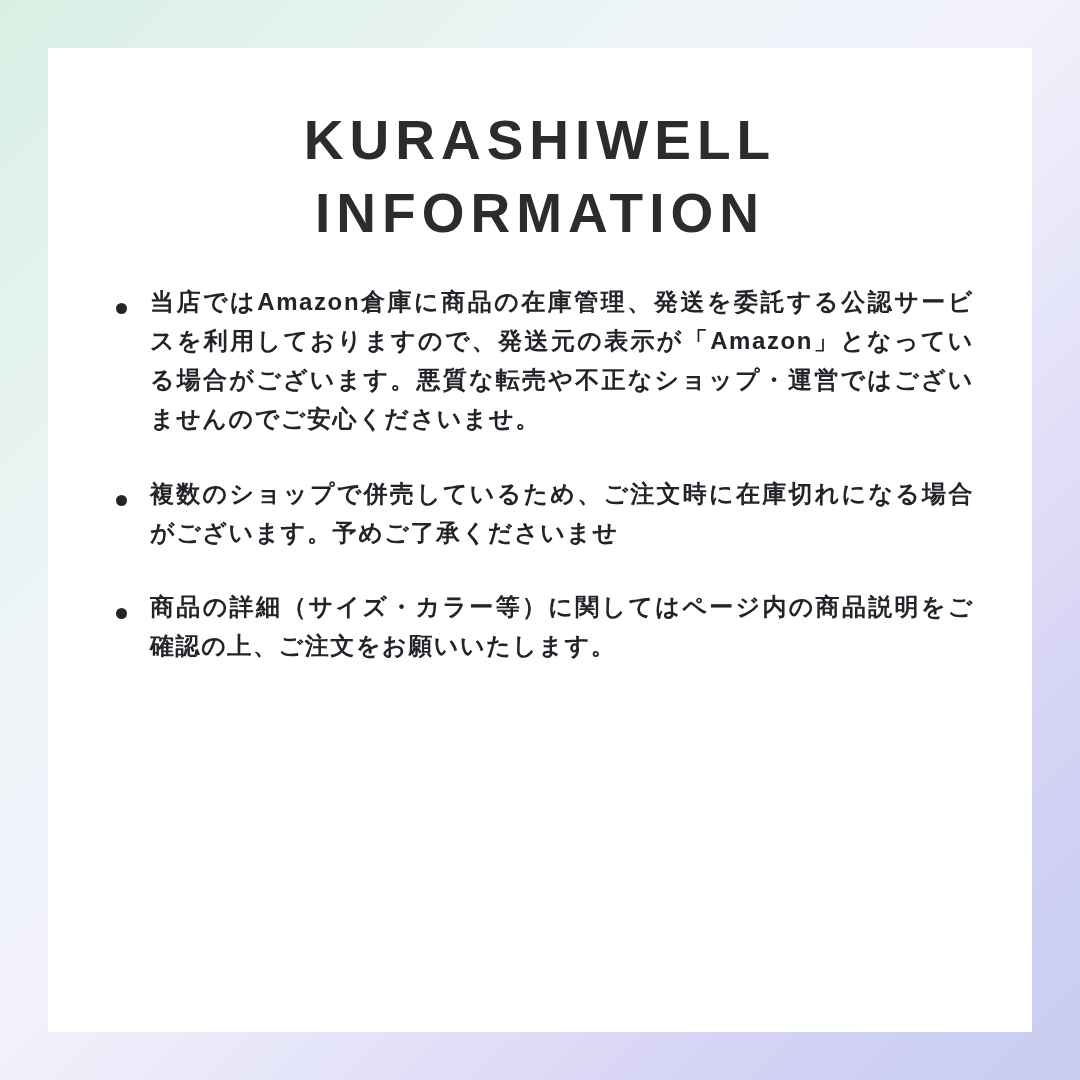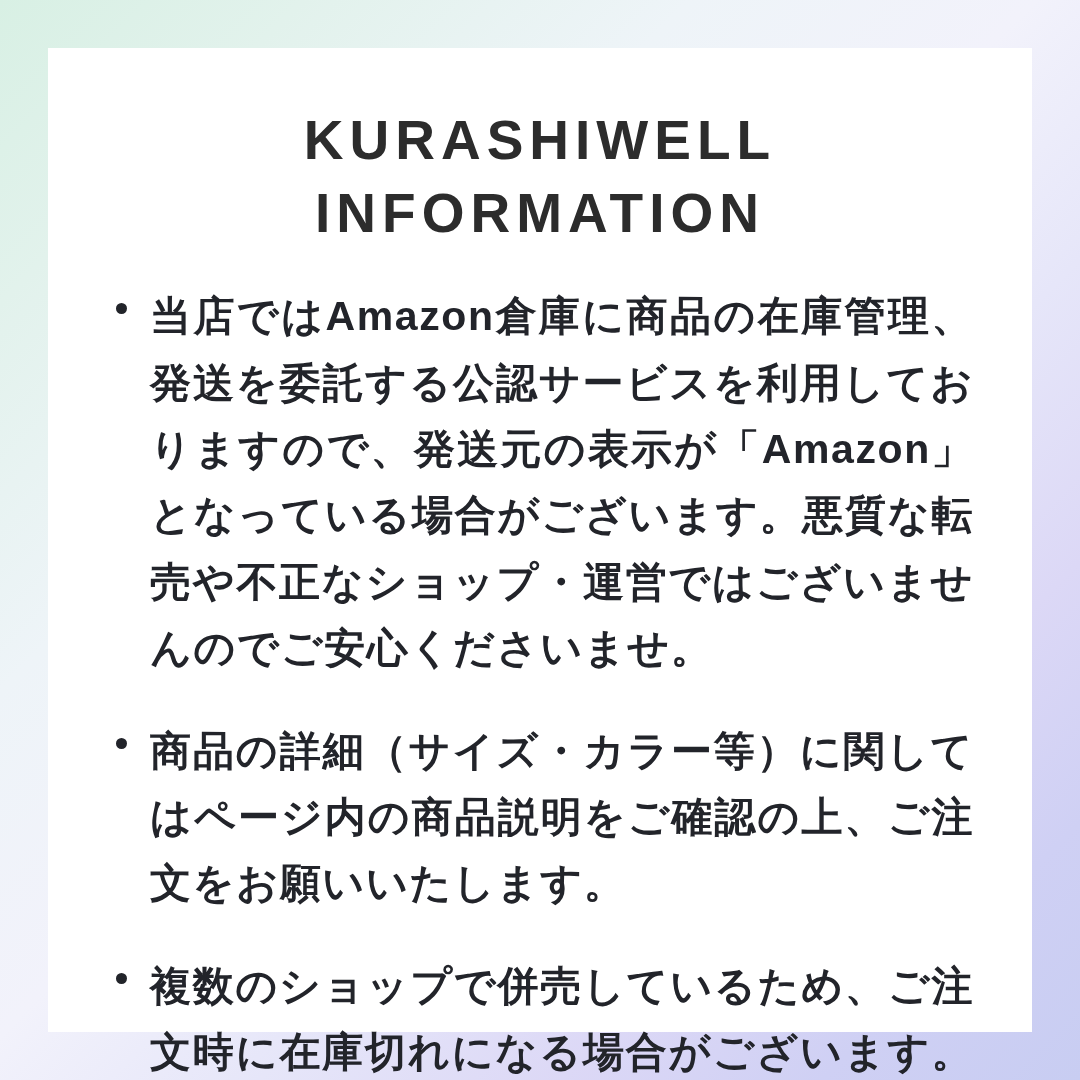--- a/index.html
+++ b/index.html
@@ -52,21 +52,21 @@
   .bullet-list {
     margin: 34px 0 0 0;
     padding: 0;
     list-style: none;
   }
   .bullet-item {
     position: relative;
     padding-left: 44px;
     margin-bottom: 36px;
     color: #22242a;
-    font-size: 41px;
+    font-size: 24px;
     line-height: 1.62;
     letter-spacing: 1.6px;
     text-align: justify;
     text-justify: inter-character;
     font-weight: 600;
   }
   .bullet-item:last-child {
     margin-bottom: 0;
   }
   .bullet-dot {
@@ -88,22 +88,22 @@
     <h1 class="title">KURASHIWELL
 INFORMATION</h1>
 
     <ul class="bullet-list">
       <li class="bullet-item">
         <span class="bullet-dot"></span>
         <span>当店ではAmazon倉庫に商品の在庫管理、発送を委託する公認サービスを利用しておりますので、発送元の表示が「Amazon」となっている場合がございます。悪質な転売や不正なショップ・運営ではございませんのでご安心くださいませ。</span>
       </li>
       <li class="bullet-item">
         <span class="bullet-dot"></span>
-        <span>商品の詳細（サイズ・カラー等）に関してはページ内の商品説明をご確認の上、ご注文をお願いいたします。</span>
+        <span>複数のショップで併売しているため、ご注文時に在庫切れになる場合がございます。予めご了承くださいませ</span>
       </li>
       <li class="bullet-item">
         <span class="bullet-dot"></span>
-        <span>複数のショップで併売しているため、ご注文時に在庫切れになる場合がございます。予めご了承くださいませ</span>
+        <span>商品の詳細（サイズ・カラー等）に関してはページ内の商品説明をご確認の上、ご注文をお願いいたします。</span>
       </li>
     </ul>
 
   </div>
 </div>
 
 </body></html>

